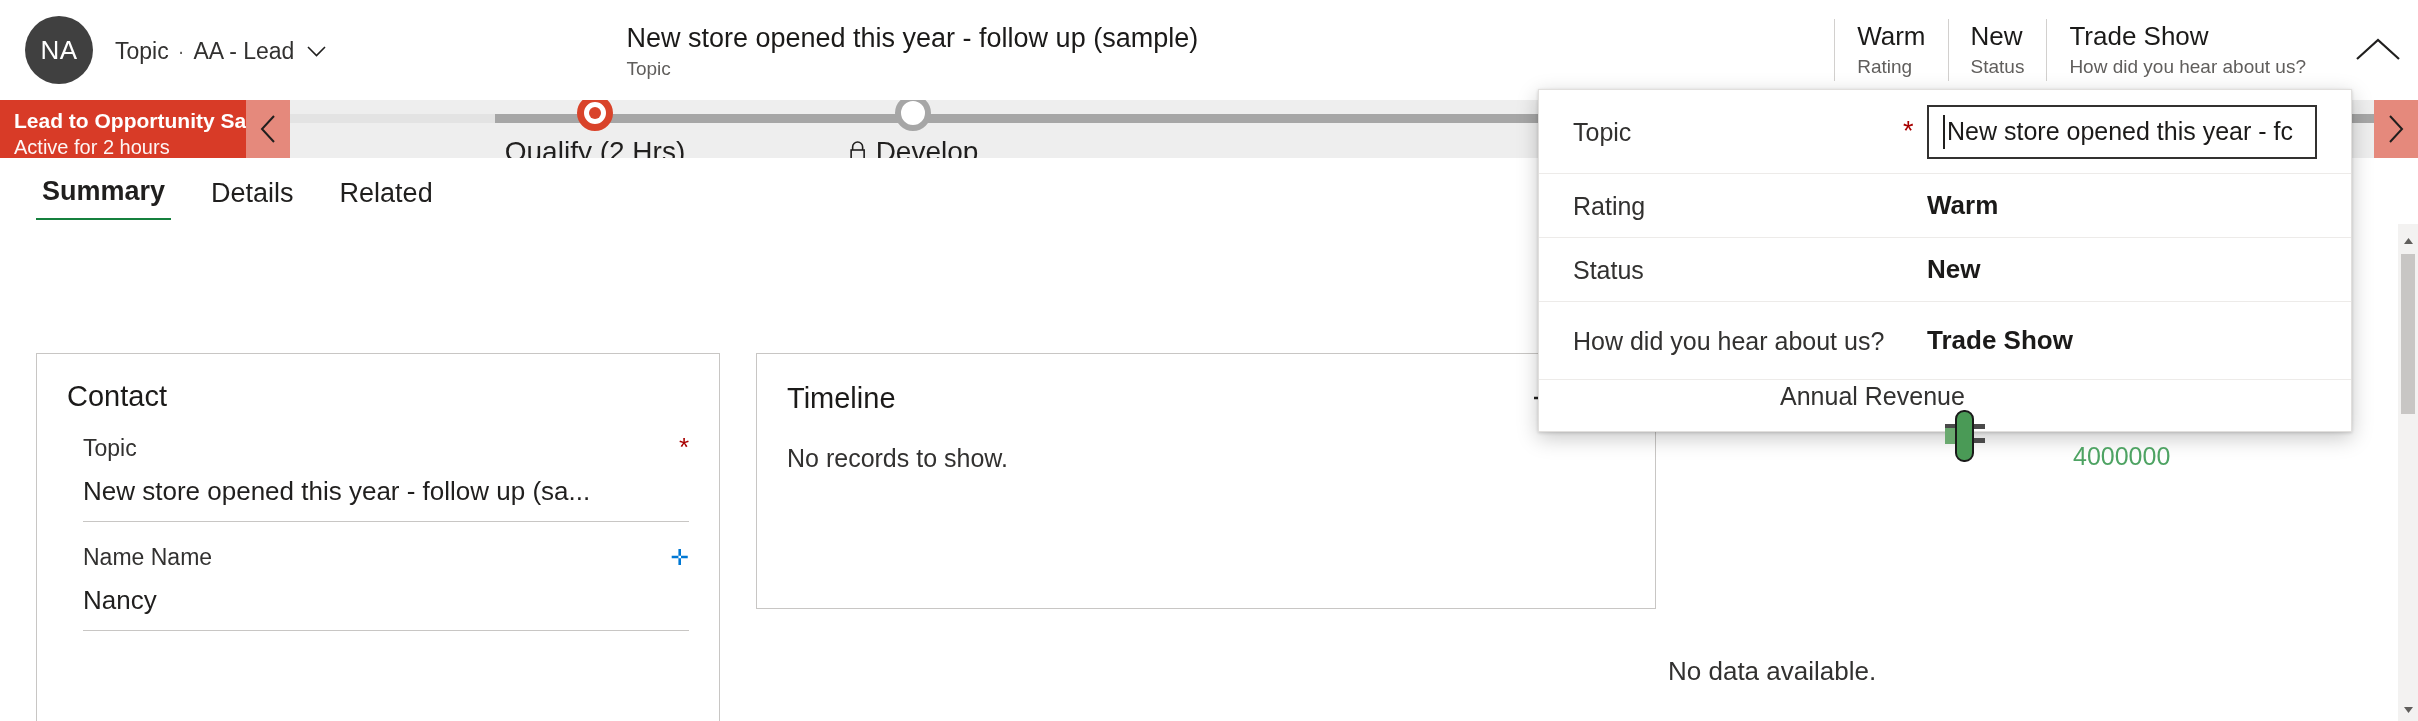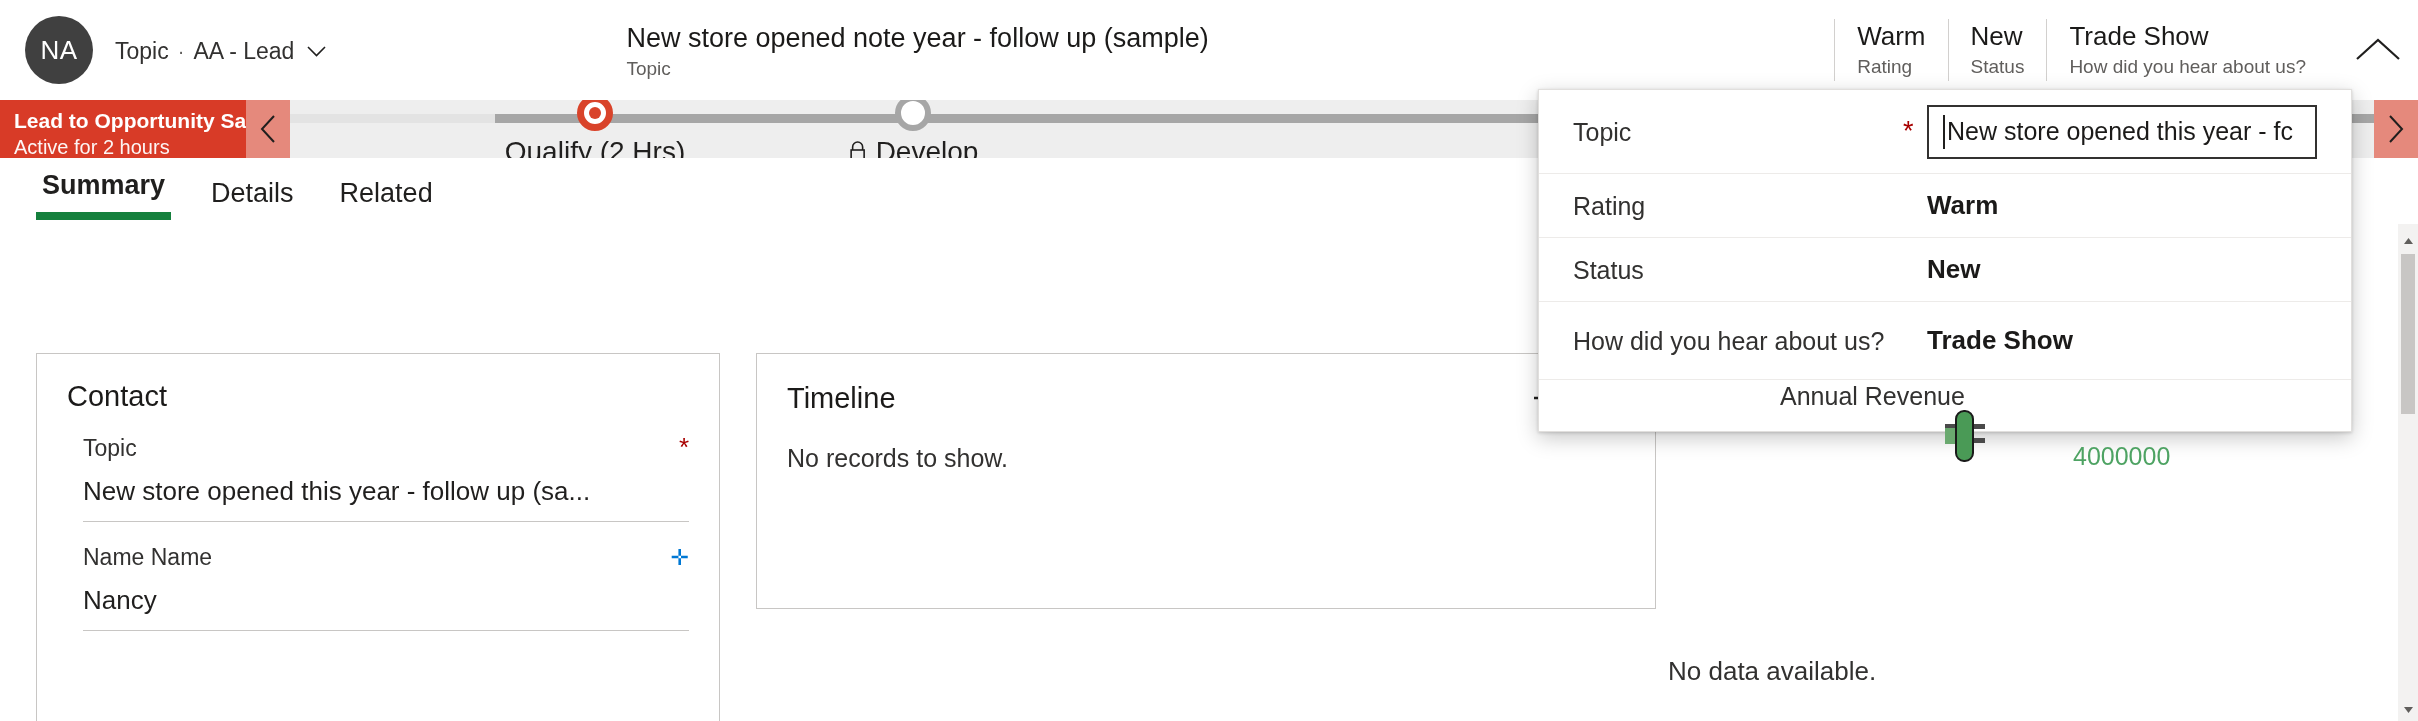--- a/index.html
+++ b/index.html
@@ -100,21 +100,21 @@
 
   
   .tabs {
     position: absolute; top: 158px; left: 0; width: 2418px; height: 62px;
     display: flex; align-items: flex-end; padding-left: 36px; gap: 34px;
     background: #fff;
   }
   .tab {
     font-size: 27px; color: #201f1e; padding: 0 6px 10px 6px; line-height: 34px;
   }
-  .tab.active { font-weight: bold; border-bottom: 8px solid #15803d; }
+  .tab.active { font-weight: bold; border-bottom: 2px solid #15803d; }
 
   
   .body { position: absolute; top: 224px; left: 0; width: 2418px; height: 497px; background:#fff; }
 
   .card {
     position: absolute; border: 1px solid #c8c6c4; background: #fff;
   }
   .card-contact { left: 36px; top: 129px; width: 684px; height: 400px; }
   .card-title { font-size: 29px; color: #1b1a19; padding: 26px 0 0 30px; }
 
@@ -231,21 +231,21 @@
         <span>AA - Lead</span>
         <span class="chev-sm">
           <svg width="19" height="11" viewBox="0 0 19 11">
               <path d="M1 1 L9.5 9.5 L18 1" fill="none" stroke="#201f1e" stroke-width="1.6"></path>
             </svg>
         </span>
       </div>
     </div>
 
     <div class="hdr-center">
-      <div class="hdr-topic">New store opened note year - follow up (sample)</div>
+      <div class="hdr-topic">New store opened this year - follow up (sample)</div>
       <div class="hdr-topic-lbl">Topic</div>
     </div>
 
     <div class="hdr-right">
       <div class="hdr-field first">
         <div class="hdr-val">Warm</div>
         <div class="hdr-lbl">Rating</div>
       </div>
       <div class="hdr-field">
         <div class="hdr-val">New</div>

